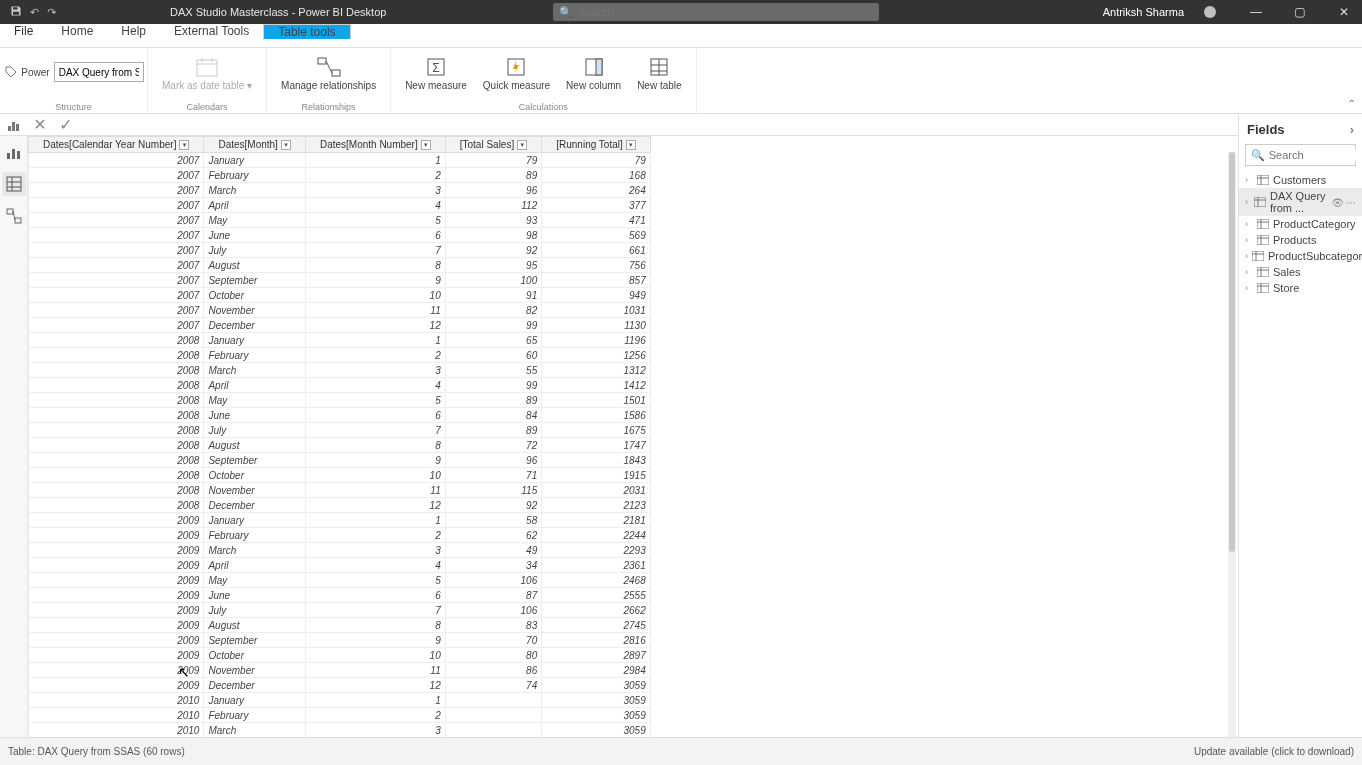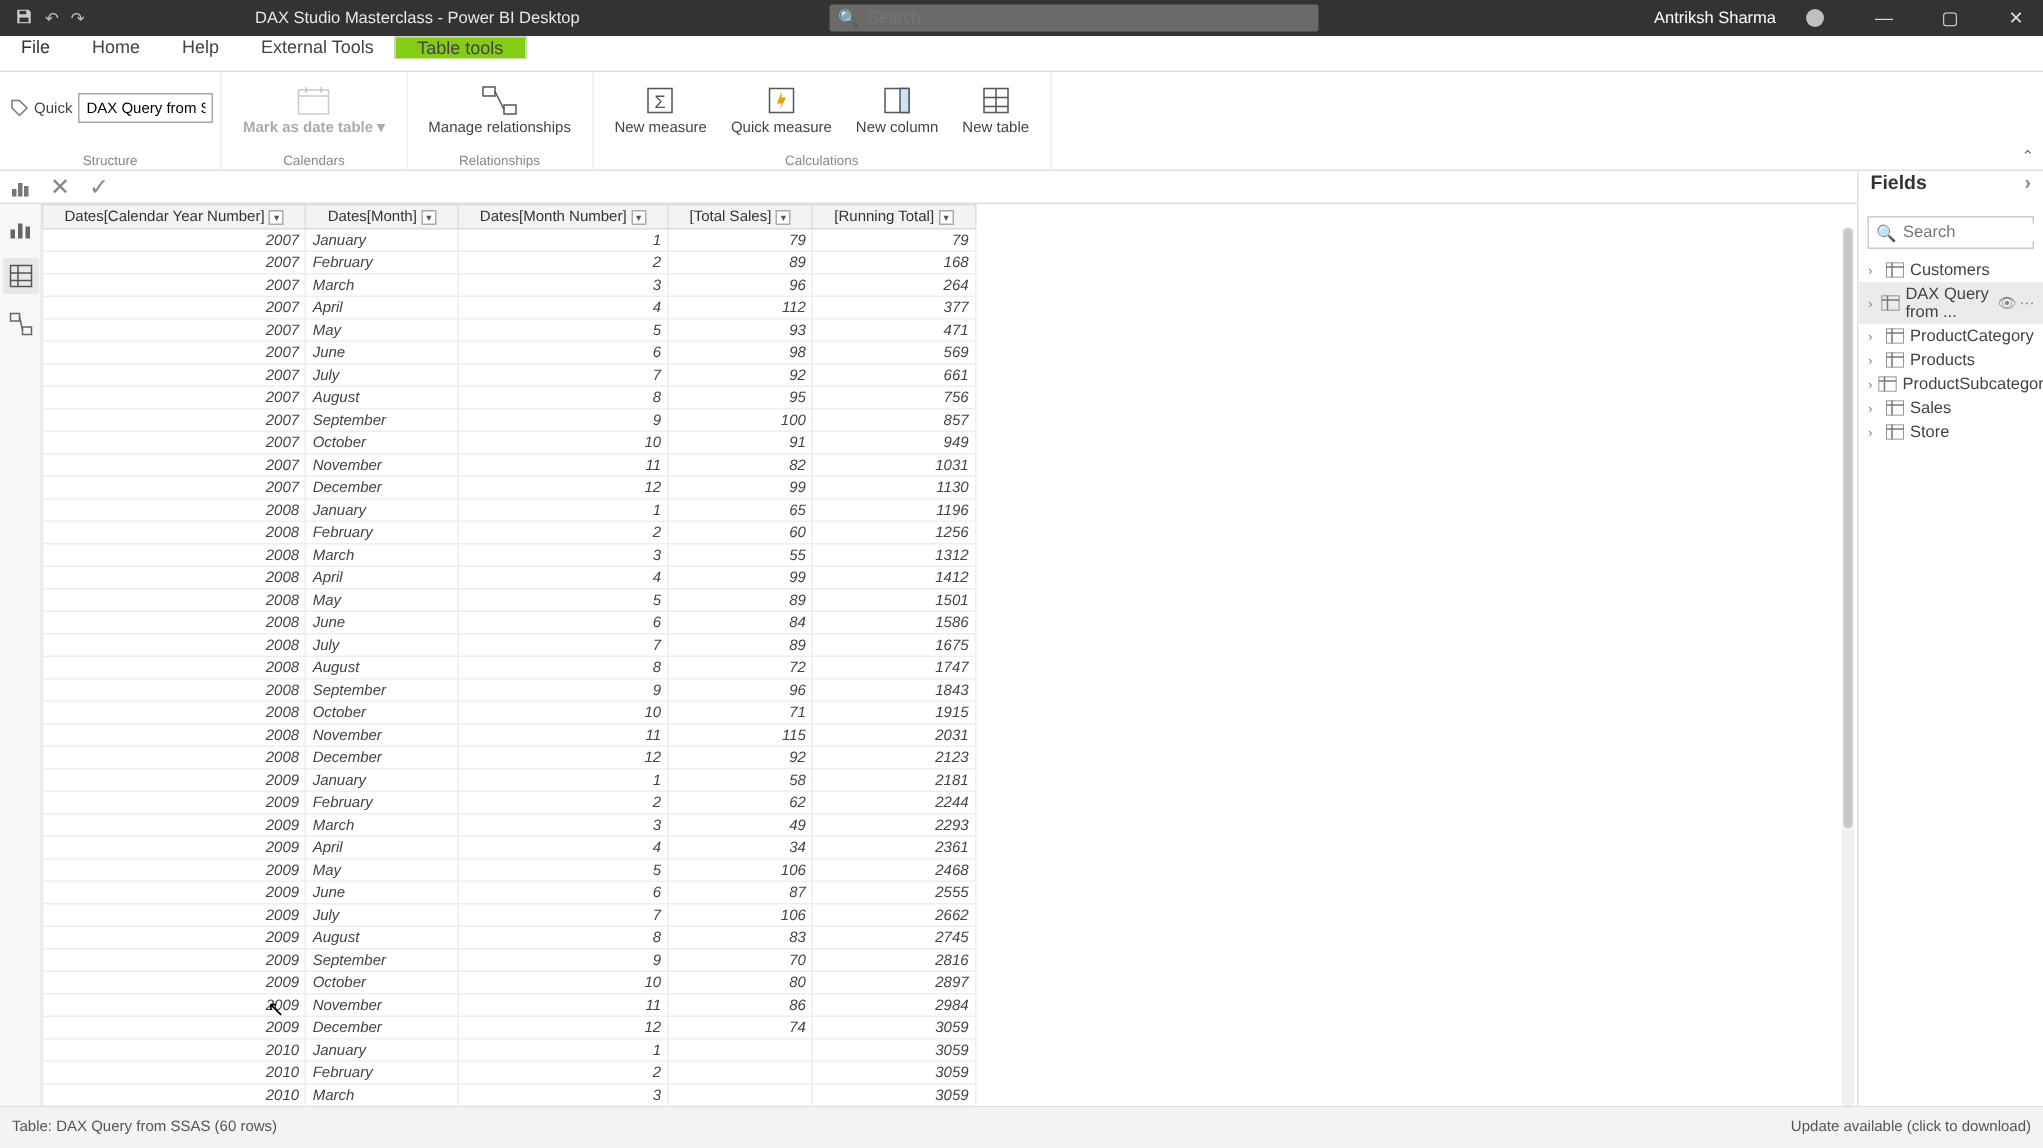--- a/index.html
+++ b/index.html
@@ -15,32 +15,32 @@
 .titlebar .search input { background: transparent; border: none; outline: none; color: #e0e0e0; font-size: 11px; flex: 1; }
 .titlebar .right { position: absolute; right: 0; display: flex; align-items: center; gap: 16px; padding-right: 4px; }
 .titlebar .right .user { font-size: 11px; margin-right: 4px; }
 .titlebar .right .avatar { width: 12px; height: 12px; border-radius: 50%; background: #c0c0c0; display: inline-block; margin-right: 10px; }
 .titlebar .right .winbtn { width: 28px; height: 24px; display: flex; align-items: center; justify-content: center; cursor: pointer; font-size: 12px; color:#ddd; }
 
 
 .tabs { height: 24px; background: #fff; border-bottom: 1px solid #e0e0e0; display: flex; align-items: flex-start; font-size: 12px; color: #444; }
 .tabs .tab { padding: 0 14px; display: flex; align-items: center; cursor: pointer; }
 .tabs .tab.file { color: #333; font-weight: 400; }
-.tabs .tab.active { border: 1px solid #d0d0d0; border-bottom: 1px solid #fff; background: #84cc16; margin-bottom: -1px; }
+.tabs .tab.active { border: 1px solid #d0d0d0; border-bottom: 1px solid #fff; background: #0ea5e9; margin-bottom: -1px; }
 
 
 .ribbon { height: 66px; background: #fff; border-bottom: 1px solid #e0e0e0; display: flex; align-items: flex-start; font-size: 10px; color: #444; position: relative; }
 .ribbon .group { display: flex; flex-direction: column; align-items: center; justify-content: space-between; height: 66px; padding: 4px 8px 2px 8px; border-right: 1px solid #eee; }
 .ribbon .group .row { display: flex; align-items: center; gap: 4px; }
 .ribbon .group .glabel { font-size: 9px; color: #888; margin-top: auto; }
 .ribbon .namebox { display: flex; align-items: center; gap: 4px; padding: 10px 8px 0 10px; }
 .ribbon .namebox svg { width: 12px; height: 12px; }
 .ribbon .namebox input { width: 90px; height: 20px; font-size: 10px; padding: 0 4px; border: 1px solid #aaa; }
 .ribbon .bigbtn { display: flex; flex-direction: column; align-items: center; gap: 2px; padding: 4px 6px 0 6px; cursor: pointer; text-align: center; line-height: 1.1; }
-.ribbon .bigbtn.disabled { opacity: 0.45; cursor: default; font-weight: bold; }
+.ribbon .bigbtn.disabled { opacity: 0.45; cursor: default; }
 .ribbon .bigbtn .ico { width: 26px; height: 22px; display: flex; align-items: center; justify-content: center; }
 .ribbon .collapse-caret { position: absolute; right: 6px; top: 50px; font-size: 10px; color: #666; cursor: pointer; }
 
 
 .formula { height: 22px; border-bottom: 1px solid #e0e0e0; display: flex; align-items: center; padding: 0 6px; gap: 10px; }
 .formula .fbtn { width: 16px; height: 16px; display:flex; align-items:center; justify-content:center; cursor: pointer; color:#777; }
 
 
 .leftrail { position: absolute; left: 0; top: 136px; width: 28px; bottom: 16px; background: #f7f7f7; border-right: 1px solid #e6e6e6; display: flex; flex-direction: column; align-items: center; padding-top: 4px; gap: 8px; }
 .leftrail .railbtn { width: 24px; height: 24px; display: flex; align-items:center; justify-content:center; cursor: pointer; color:#555; }
@@ -57,21 +57,21 @@
 table.data td.num { text-align: right; }
 table.data td.txt { text-align: left; }
 .colA { width: 128px; } .colB { width: 70px; } .colC { width: 104px; } .colD { width: 64px; } .colE { width: 74px; }
 
 
 .vscroll { position:absolute; right: 126px; top: 152px; width: 8px; bottom: 20px; background:#f0f0f0; }
 .vscroll .thumb { position:absolute; left:1px; right:1px; top:0; height: 400px; background:#c8c8c8; border-radius:3px; }
 
 
 .fields { position: absolute; right: 0; top: 114px; width: 124px; bottom: 16px; border-left: 1px solid #e0e0e0; background: #fff; display:flex; flex-direction:column; }
-.fields .fh { height: 30px; display:flex; justify-content:space-between; padding: 0 8px; font-size: 13px; font-weight:600; color:#333; }
+.fields .fh { height: 30px; display:flex; align-items:center; justify-content:space-between; padding: 0 8px; font-size: 13px; font-weight:600; color:#333; }
 .fields .fsearch { margin: 0 6px 6px 6px; height: 22px; border:1px solid #ccc; display:flex; align-items:center; padding:0 5px; gap:4px; color:#888; font-size:11px;}
 .fields .fsearch input { border:none; outline:none; flex:1; font-size:11px; }
 .fields .flist { flex:1; overflow:auto; font-size:11px; }
 .fields .fitem { display:flex; align-items:center; gap:4px; padding: 2px 6px; cursor:pointer; color:#444;}
 .fields .fitem .chev { width:8px; color:#888; font-size:9px;}
 .fields .fitem .tico { width:12px; height:10px; }
 .fields .fitem.sel { background:#ecebe9; }
 .fields .fitem .extra { margin-left:auto; font-size:10px; color:#888; display:flex; gap:2px;}
 
 
@@ -114,21 +114,21 @@
   <div class="tab">External Tools</div>
   <div class="tab active">Table tools</div>
 </div>
 
 <div class="ribbon">
   <div class="group" style="width:148px;">
     <div class="namebox">
       <svg>
           <path d="M1 1h5l5 5-5 5-5-5z" fill="none" stroke="#7a7a7a"></path>
         </svg>
-      <span>Quick</span>
+      <span>Power</span>
       <input value="DAX Query from SS..." style="">
     </div>
     <div class="glabel">Structure</div>
   </div>
 
   <div class="group">
     <div class="bigbtn disabled">
       <span class="ico">
           <svg width="22" height="20" viewBox="0 0 22 20">
             <rect x="1" y="3" width="20" height="16" fill="none" stroke="#888"></rect>

